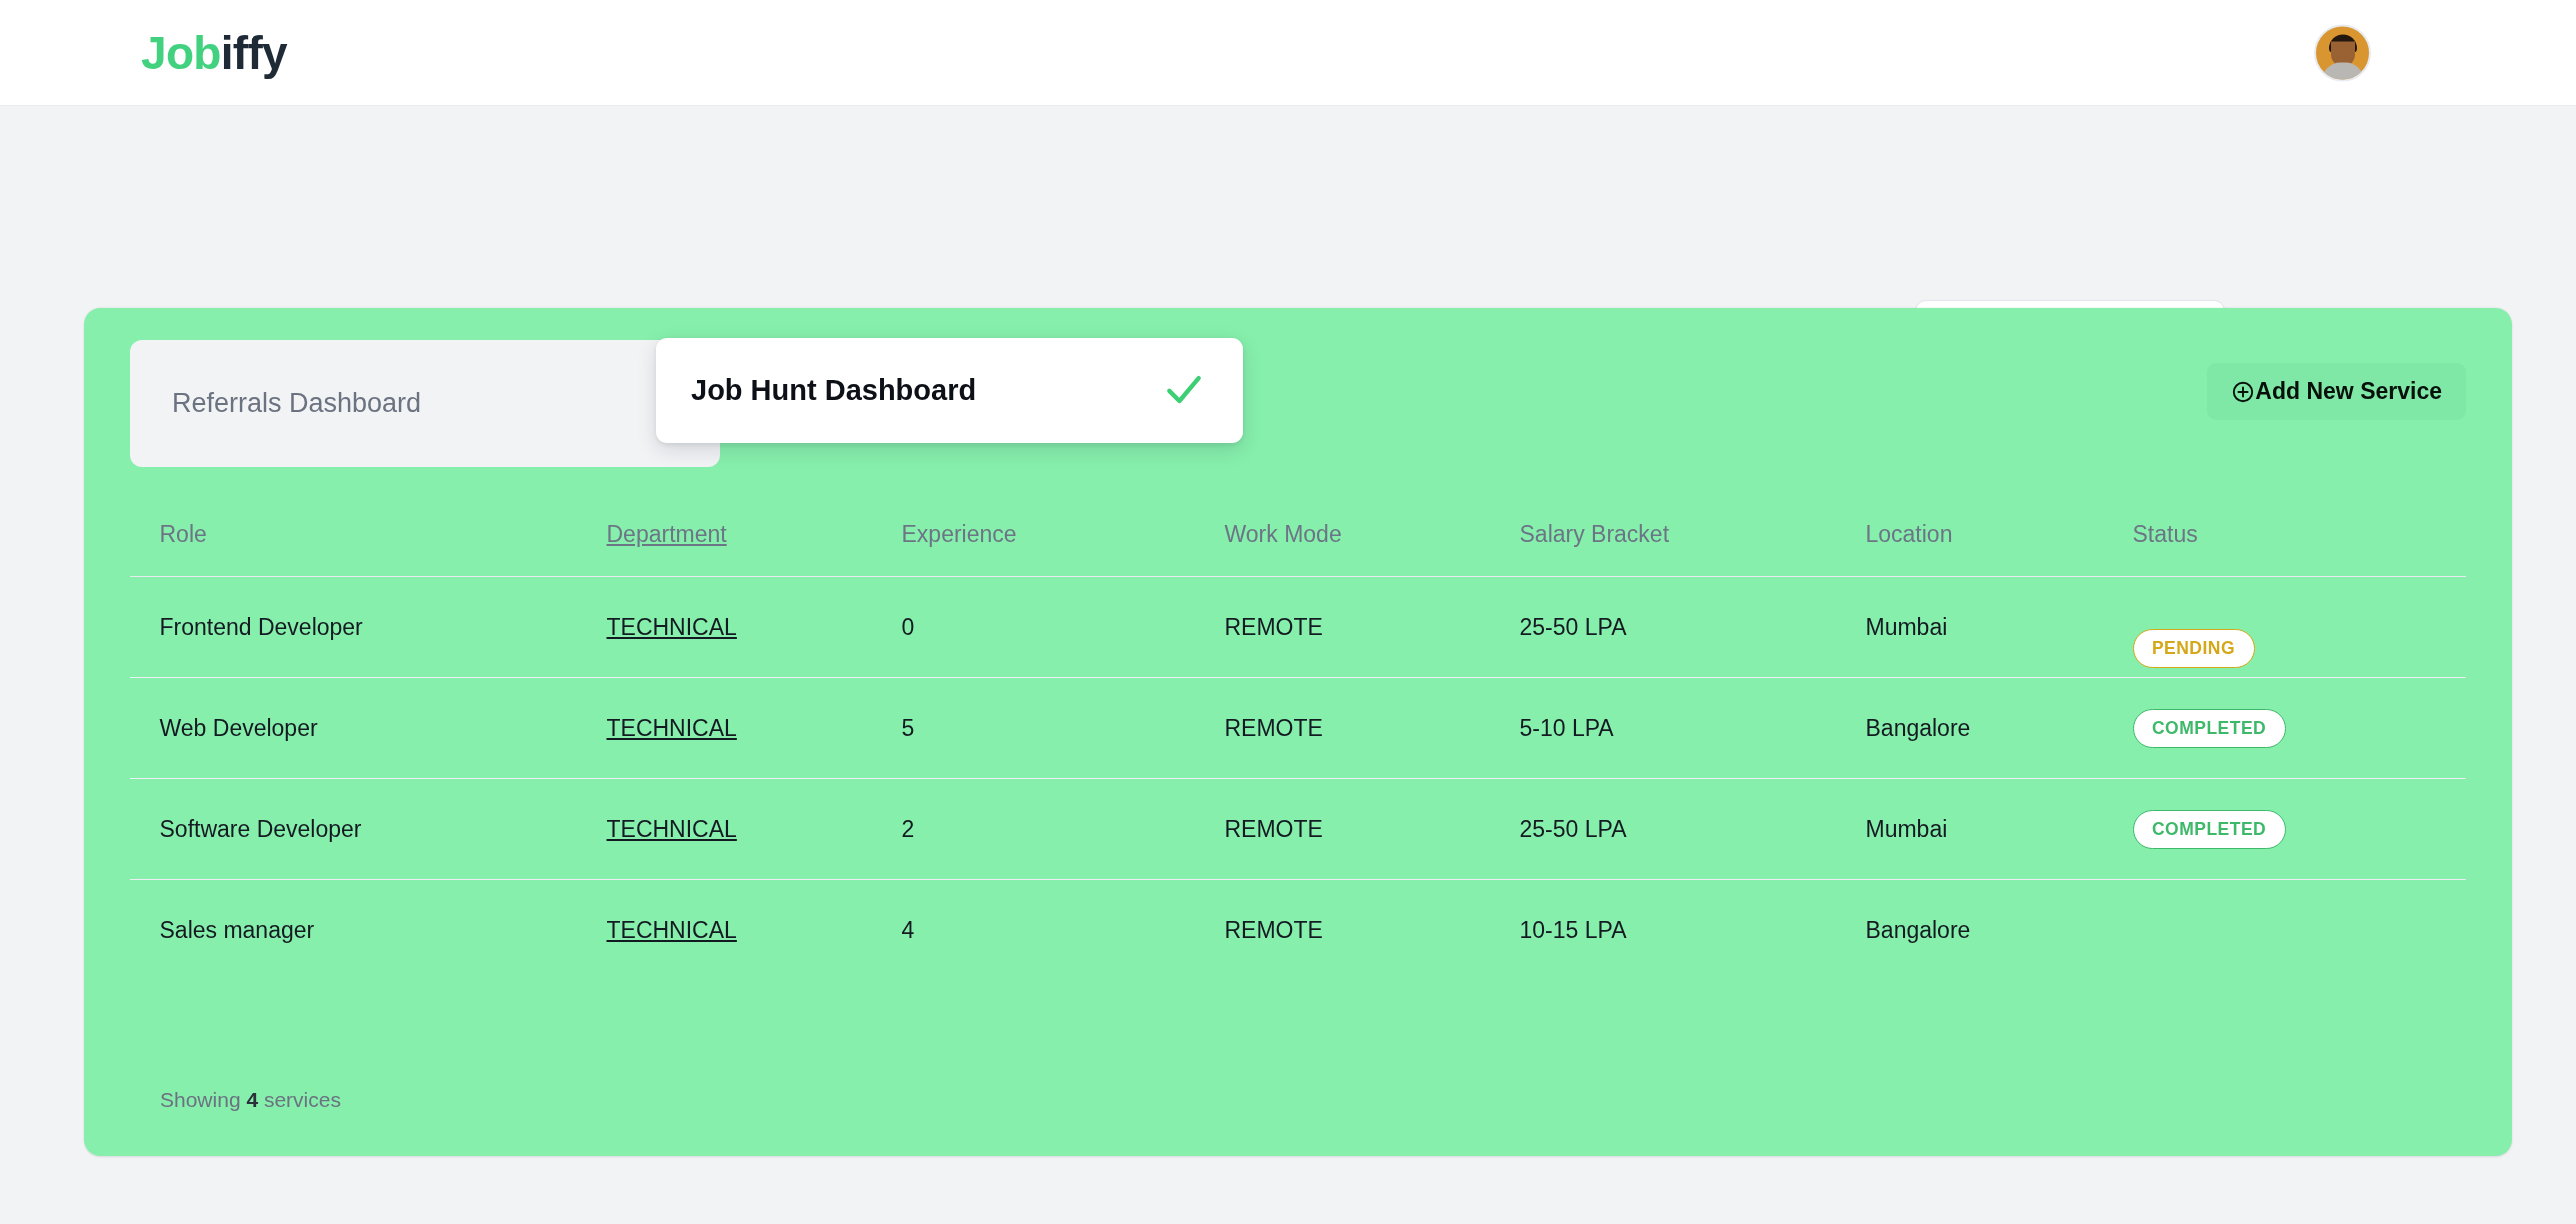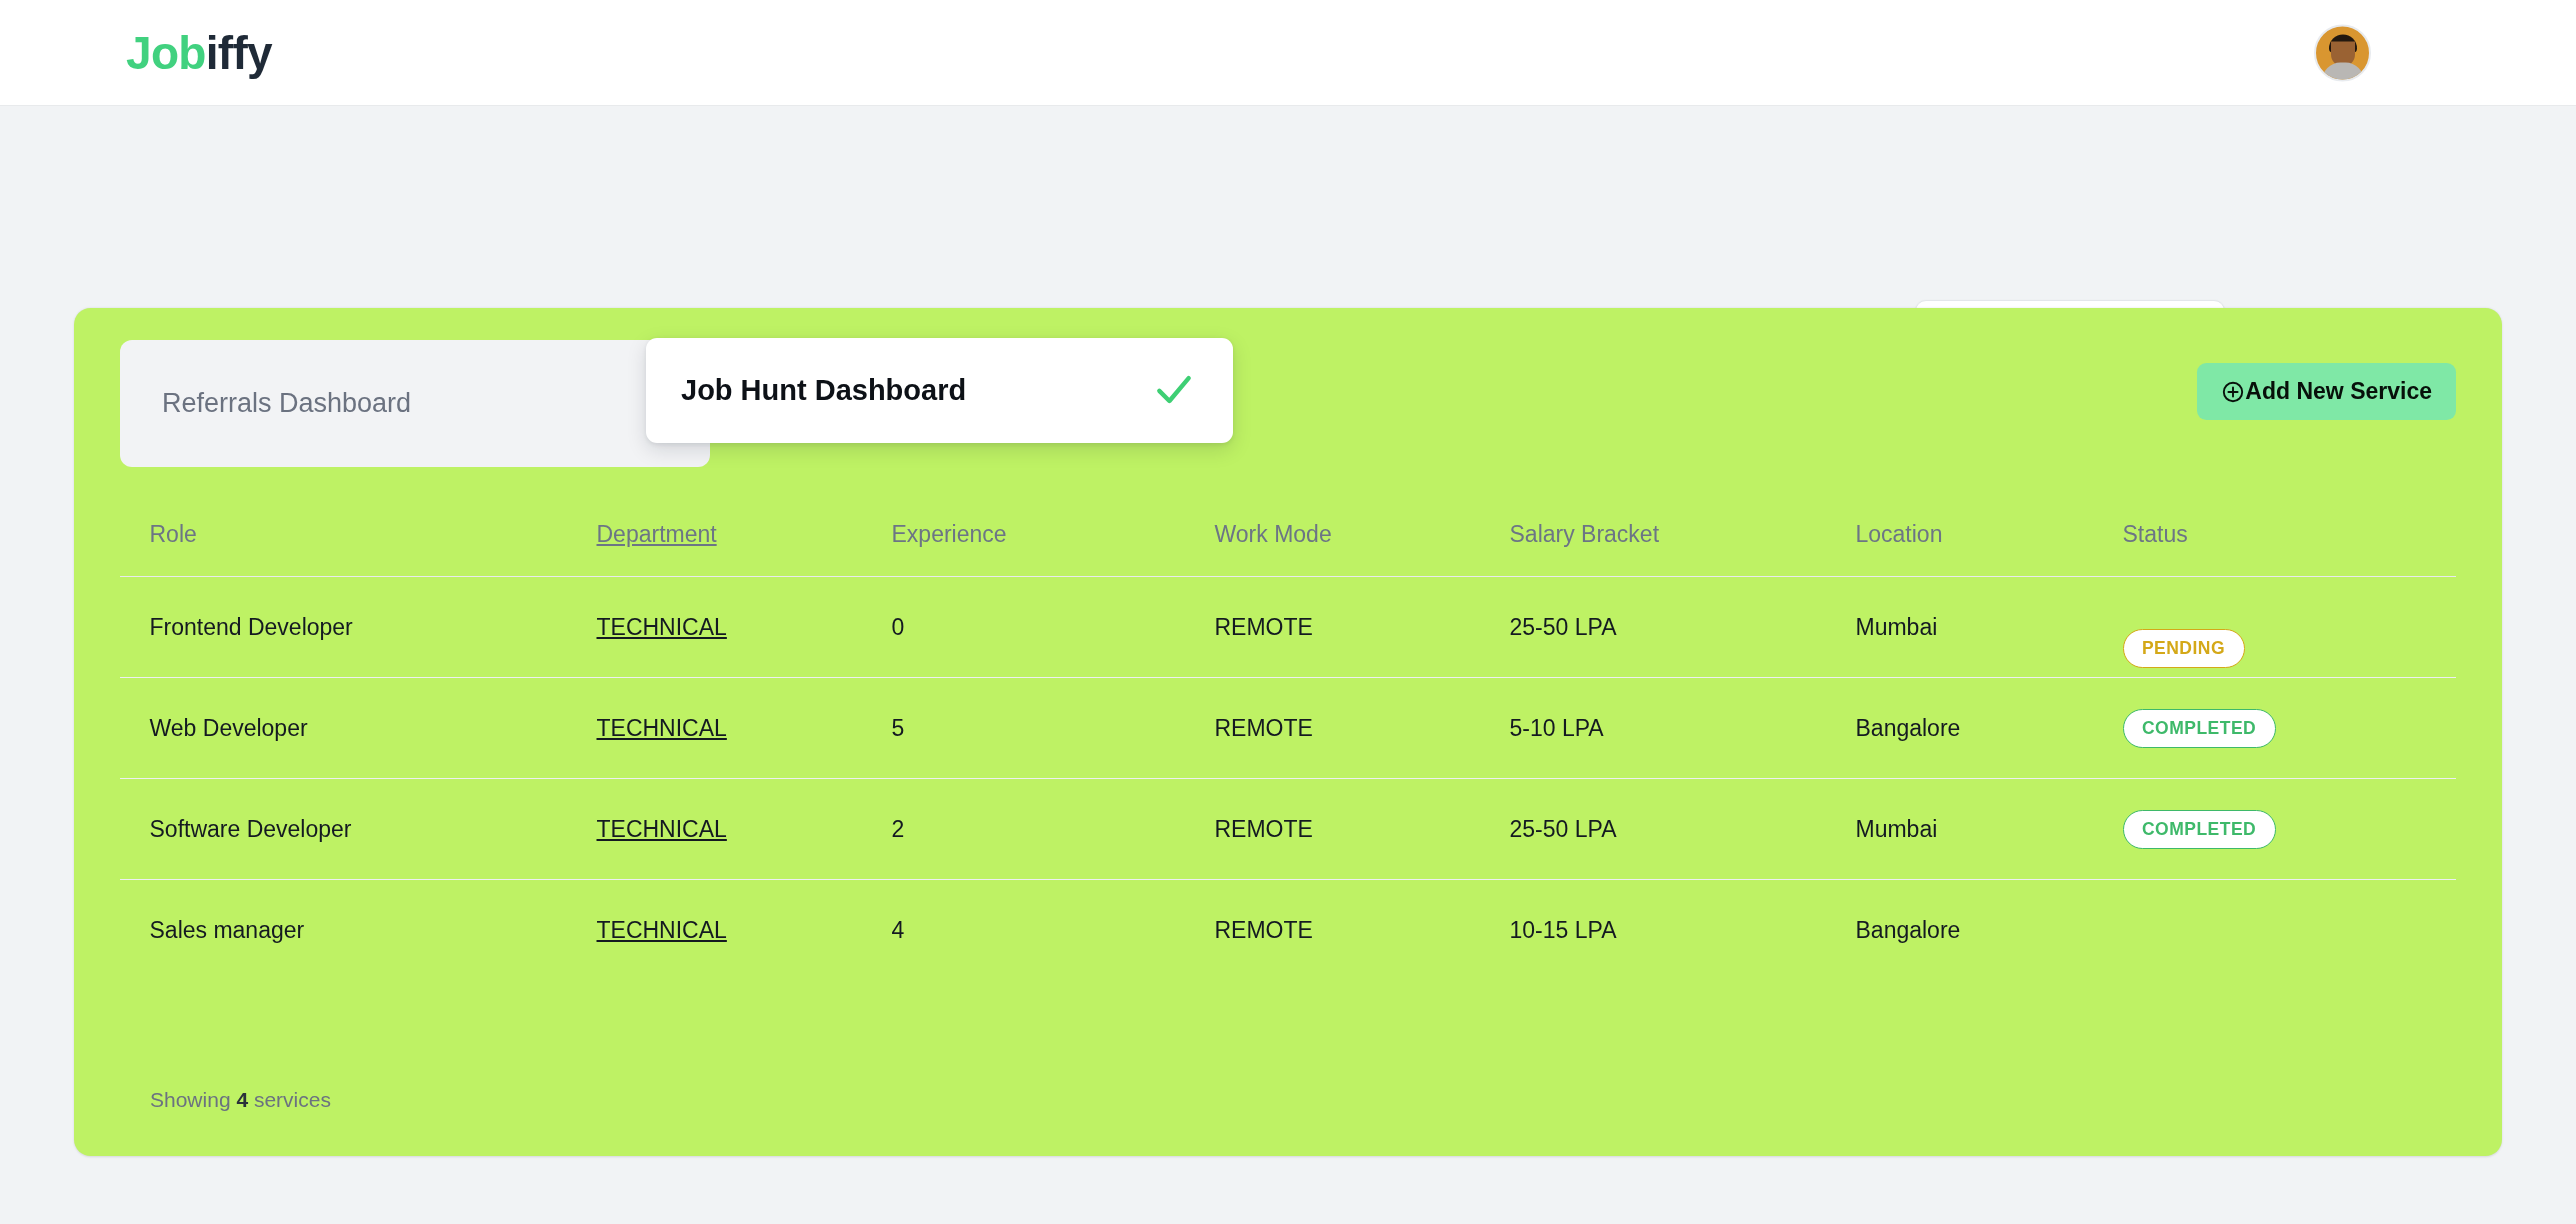--- a/index.html
+++ b/index.html
@@ -16,21 +16,21 @@
     position: relative;
     height: 105px;
     background: #ffffff;
     display: flex;
     align-items: center;
     box-shadow: 0 0.9px 0 rgba(0,0,0,0.045);
     z-index: 5;
   }
   .brand {
     position: absolute;
-    left: 126px;
+    left: 141px;
     top: 50%;
     transform: translateY(-50%);
     font-size: 46px;
     font-weight: 700;
     letter-spacing: -0.7px;
     white-space: nowrap;
   }
   .brand .b-green { color: #41d17f; }
   .brand .b-dark  { color: #1f2a37; }
 
@@ -137,25 +137,25 @@
     font-size: 21px;
     color: #3f4854;
     margin-left: 13px;
     width: 230px;
   }
   .search-input::placeholder { color: #9aa1ab; }
 
   
   .card {
     position: absolute;
-    left: 74px;
+    left: 84px;
     top: 203px;
     width: 2428px;
     height: 848px;
-    background: #bef264;
+    background: #86efac;
     border-radius: 16.6px;
     box-shadow: 0 0.9px 2.8px rgba(16,24,40,0.07), 0 0.9px 1.8px rgba(16,24,40,0.05);
   }
 
   
   .tabbar {
     position: absolute;
     left: 46px;
     top: 32px;
     width: 590px;

